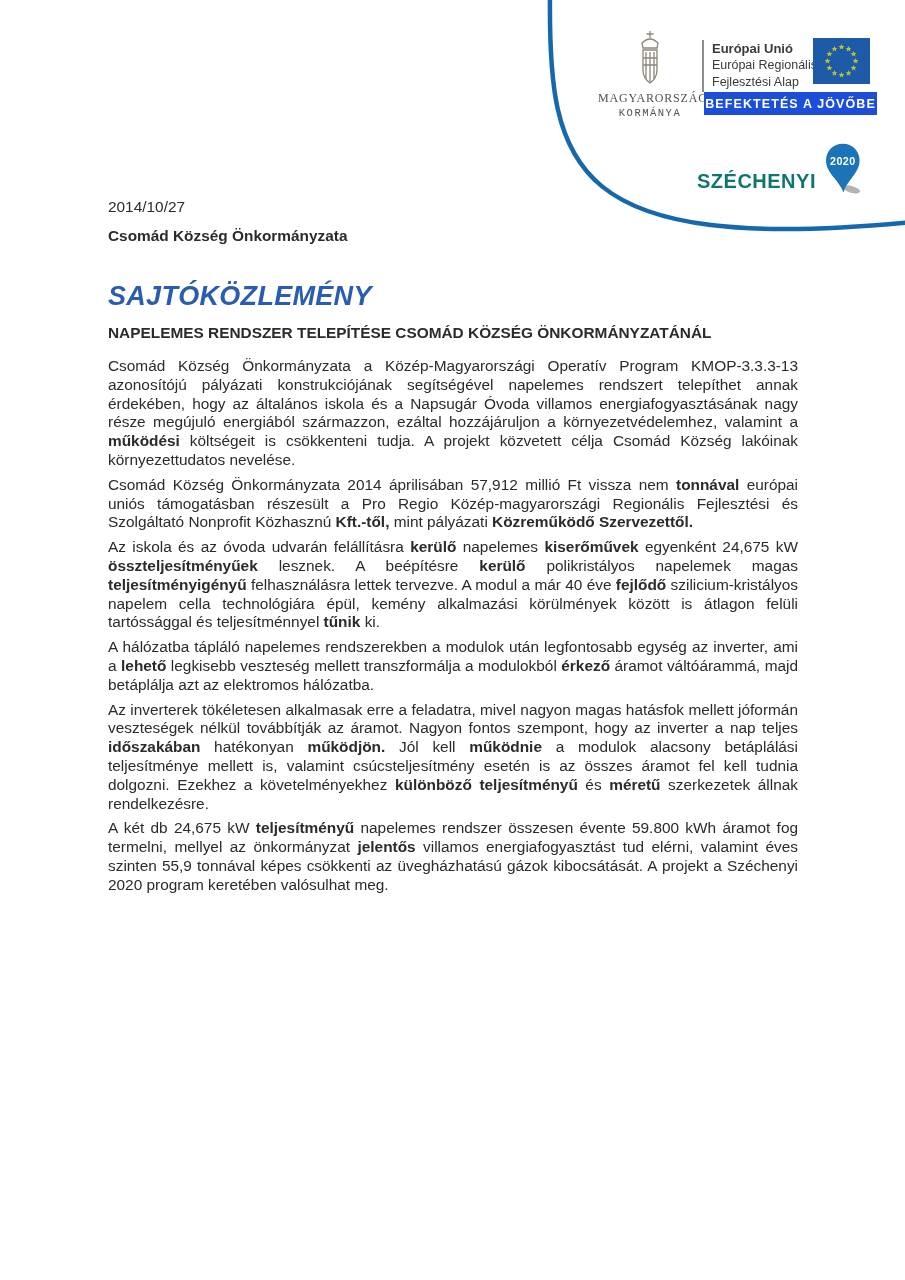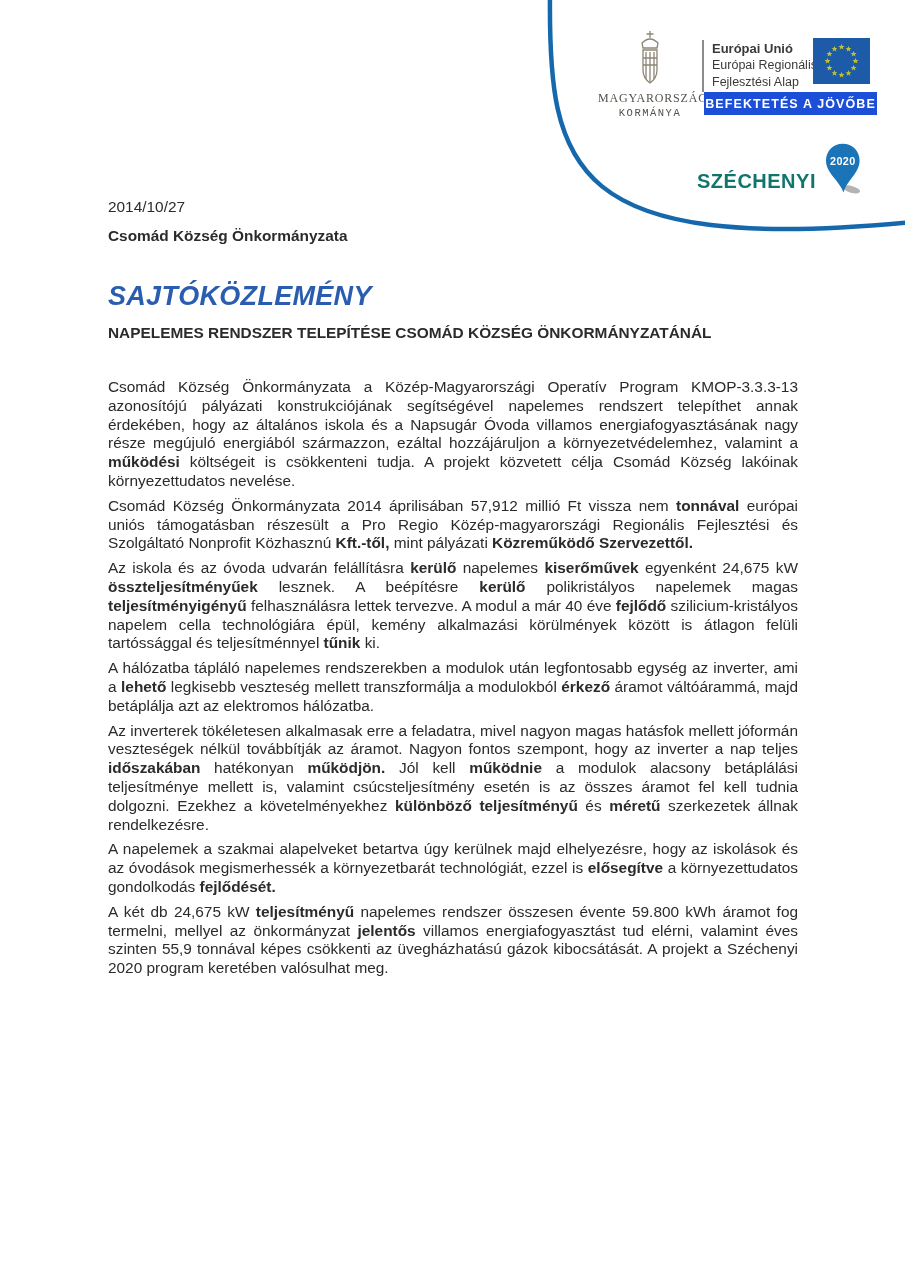--- a/index.html
+++ b/index.html
@@ -32,21 +32,21 @@
   .szechenyi-pin { position:absolute; left:822px; top:140px; }
 
   
   .doc { position:absolute; left:108px; top:197px; width:690px; }
   .doc-date { font-size:15.4px; line-height:19px; }
   .doc-org  { font-size:15.4px; line-height:19px; font-weight:bold; margin-top:10px; }
   .doc-title { margin-top:36px; font-size:27px; line-height:31px; font-weight:bold;
                color:#2a5caf; letter-spacing:0.3px;font-style:italic; }
   .doc-subtitle { margin-top:11px; font-size:15.4px; line-height:19px; font-weight:bold; }
   .doc-lead { margin-top:15px; font-size:15.4px; line-height:19.5px; font-weight:bold; text-align:justify; }
-  .doc-paragraphs { margin-top:36px; }
+  .doc-paragraphs { margin-top:15px; }
   .doc-paragraphs p { font-size:15.4px; line-height:18.8px; text-align:justify; margin-bottom:6px; }
   .fsub { font-weight:bold; }  
 </style>
 </head>
 <body>
 
 <svg class="arc-svg" viewBox="0 0 905 1280" xmlns="http://www.w3.org/2000/svg">
   <path d="M 550,-6 C 548,170 570,255 912,222" fill="none" stroke="#1668ad" stroke-width="4.5" stroke-linecap="round"></path>
 </svg>
 
@@ -102,16 +102,15 @@
   <div class="doc-date">2014/10/27</div>
   <div class="doc-org">Csomád Község Önkormányzata</div>
   <div class="doc-title">SAJTÓKÖZLEMÉNY</div>
   <div class="doc-subtitle">NAPELEMES RENDSZER TELEPÍTÉSE CSOMÁD KÖZSÉG ÖNKORMÁNYZATÁNÁL</div>
   <div class="doc-paragraphs">
     <p>Csomád Község Önkormányzata a Közép-Magyarországi Operatív Program KMOP-3.3.3-13 azonosítójú pályázati konstrukciójának segítségével napelemes rendszert telepíthet annak érdekében, hogy az általános iskola és a Napsugár Óvoda villamos energiafogyasztásának nagy része megújuló energiából származzon, ezáltal hozzájáruljon a környezetvédelemhez, valamint a <span class="fsub">működési</span> költségeit is csökkenteni tudja. A projekt közvetett célja Csomád Község lakóinak környezettudatos nevelése.</p>
     <p>Csomád Község Önkormányzata 2014 áprilisában 57,912 millió Ft vissza nem <span class="fsub">tonnával</span> európai uniós támogatásban részesült a Pro Regio Közép-magyarországi Regionális Fejlesztési és Szolgáltató Nonprofit Közhasznú <span class="fsub">Kft.-től,</span> mint pályázati <span class="fsub">Közreműködő</span> <span class="fsub">Szervezettől.</span></p>
     <p>Az iskola és az óvoda udvarán felállításra <span class="fsub">kerülő</span> napelemes <span class="fsub">kiserőművek</span> egyenként 24,675 kW <span class="fsub">összteljesítményűek</span> lesznek. A beépítésre <span class="fsub">kerülő</span> polikristályos napelemek magas <span class="fsub">teljesítményigényű</span> felhasználásra lettek tervezve. A modul a már 40 éve <span class="fsub">fejlődő</span> szilicium-kristályos napelem cella technológiára épül, kemény alkalmazási körülmények között is átlagon felüli tartóssággal és teljesítménnyel <span class="fsub">tűnik</span> ki.</p>
     <p>A hálózatba tápláló napelemes rendszerekben a modulok után legfontosabb egység az inverter, ami a <span class="fsub">lehető</span> legkisebb veszteség mellett transzformálja a modulokból <span class="fsub">érkező</span> áramot váltóárammá, majd betáplálja azt az elektromos hálózatba.</p>
     <p>Az inverterek tökéletesen alkalmasak erre a feladatra, mivel nagyon magas hatásfok mellett jóformán veszteségek nélkül továbbítják az áramot. Nagyon fontos szempont, hogy az inverter a nap teljes <span class="fsub">időszakában</span> hatékonyan <span class="fsub">működjön.</span> Jól kell <span class="fsub">működnie</span> a modulok alacsony betáplálási teljesítménye mellett is, valamint csúcsteljesítmény esetén is az összes áramot fel kell tudnia dolgozni. Ezekhez a követelményekhez <span class="fsub">különböző</span> <span class="fsub">teljesítményű</span> és <span class="fsub">méretű</span> szerkezetek állnak rendelkezésre.</p>
-    <p>A napelemek a szakmai alapelveket betartva úgy kerülnek majd elhelyezésre, hogy az iskolások és az óvodások megismerhessék a környezetbarát technológiát, ezzel is <span class="fsub">elősegítve</span> a környezettudatos gondolkodás <span class="fsub">fejlődését.</span></p>
     <p>A két db 24,675 kW <span class="fsub">teljesítményű</span> napelemes rendszer összesen évente 59.800 kWh áramot fog termelni, mellyel az önkormányzat <span class="fsub">jelentős</span> villamos energiafogyasztást tud elérni, valamint éves szinten 55,9 tonnával képes csökkenti az üvegházhatású gázok kibocsátását. A projekt a Széchenyi 2020 program keretében valósulhat meg.</p>
   </div>
 </div>
 
 </body></html>

